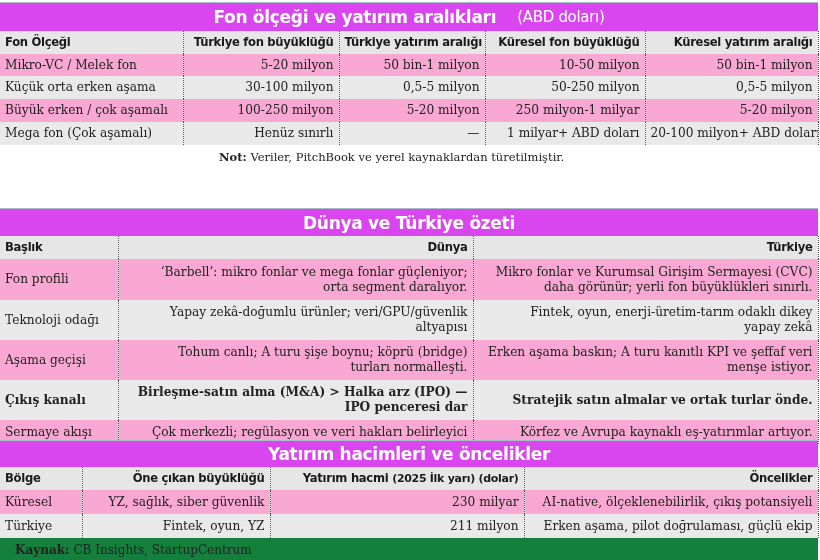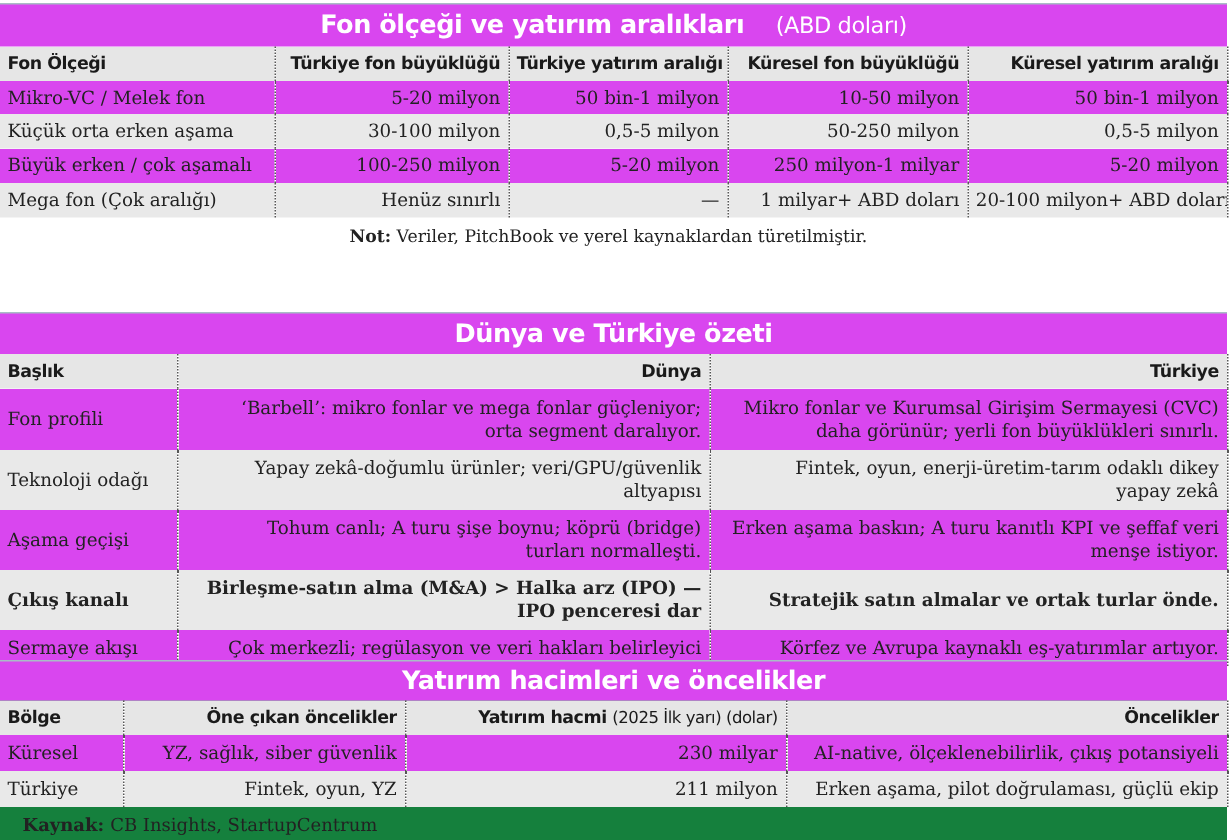--- a/index.html
+++ b/index.html
@@ -7,28 +7,28 @@
   .sec{position:absolute;left:0;width:818px;}
   .bar{background:#d946ef;color:#fff;font-family:"DejaVu Sans","Liberation Sans",sans-serif;font-weight:bold;font-size:17px;display:flex;align-items:center;justify-content:center;letter-spacing:-0.3px;border-top:1px solid #a9bcc6;}
   .bar .light{font-weight:normal;font-size:15px;margin-left:21px;}
   .tbl{width:100%;border-collapse:collapse;table-layout:fixed;}
   .tbl td,.tbl th{padding:0 5px;font-size:12.2px;line-height:15px;vertical-align:middle;white-space:nowrap;overflow:hidden;}
   .tbl th{font-family:"DejaVu Sans","Liberation Sans",sans-serif;font-weight:bold;font-size:11.6px;letter-spacing:-0.3px;color:#1a1a1a;}
   .tbl td.r,.tbl th.r{text-align:right;margin-left:40px;}
   .tbl td.l,.tbl th.l{text-align:left;}
   .tbl .dv{border-right:1px dotted #555;}
   .row-a{background:#e9e9e9;}
-  .row-b{background:#d946ef;}
+  .row-b{background:#f9a8d4;}
   .head{background:#e6e6e6;}
   .wrap td{white-space:normal;}
   .note{position:absolute;font-size:11.5px;}
   .note b{font-weight:bold;}
   .src{background:#15803d;font-size:12px;padding-left:15px;display:flex;align-items:center;}
   .src b{margin-right:4px;}
-  .th-light{font-weight:normal;font-size:11px;}
+  .th-light{font-weight:bold;font-size:11px;}
 </style>
 </head>
 <body>
 
 <div class="sec" style="top:2px;">
   <div class="bar" style="height:28px;">
     <span>Fon ölçeği ve yatırım aralıkları</span>
     <span class="light">(ABD doları)</span>
   </div>
   <table class="tbl">
@@ -62,30 +62,30 @@
       <td class="r dv">0,5-5 milyon</td>
     </tr>
     <tr class="row-b" style="height:23px;">
       <td class="l dv">Büyük erken / çok aşamalı</td>
       <td class="r dv">100-250 milyon</td>
       <td class="r dv">5-20 milyon</td>
       <td class="r dv">250 milyon-1 milyar</td>
       <td class="r dv">5-20 milyon</td>
     </tr>
     <tr class="row-a" style="height:23px;">
-      <td class="l dv">Mega fon (Çok aralığı)</td>
+      <td class="l dv">Mega fon (Çok aşamalı)</td>
       <td class="r dv">Henüz sınırlı</td>
       <td class="r dv">—</td>
       <td class="r dv">1 milyar+ ABD doları</td>
       <td class="r dv">20-100 milyon+ ABD doları</td>
     </tr>
   </tbody>
     </table>
 </div>
-<div class="note" style="top:150px;left:233px;">
+<div class="note" style="top:150px;left:219px;">
   <b>Not:</b>
   <span>Veriler, PitchBook ve yerel kaynaklardan türetilmiştir.</span>
 </div>
 
 <div class="sec" style="top:172px;">
   <div class="bar" style="height:27px;margin-top:36px;">
     <span>Dünya ve Türkiye özeti</span>
   </div>
   <table class="tbl wrap">
     <colgroup>
@@ -139,21 +139,21 @@
   <table class="tbl">
     <colgroup>
         <col style="width:82px">
         <col style="width:188px">
         <col style="width:254px">
         <col style="width:294px">
       </colgroup>
     <tbody>
         <tr class="head" style="height:23px;">
       <th class="l dv">Bölge</th>
-      <th class="r dv">Öne çıkan öncelikler</th>
+      <th class="r dv">Öne çıkan büyüklüğü</th>
       <th class="r dv">
         <span>Yatırım hacmi</span>
         <span class="th-light">(2025 İlk yarı) (dolar)</span>
       </th>
       <th class="r dv">Öncelikler</th>
     </tr>
     <tr class="row-b" style="height:24px;">
       <td class="l dv">Küresel</td>
       <td class="r dv">YZ, sağlık, siber güvenlik</td>
       <td class="r dv">230 milyar</td>

